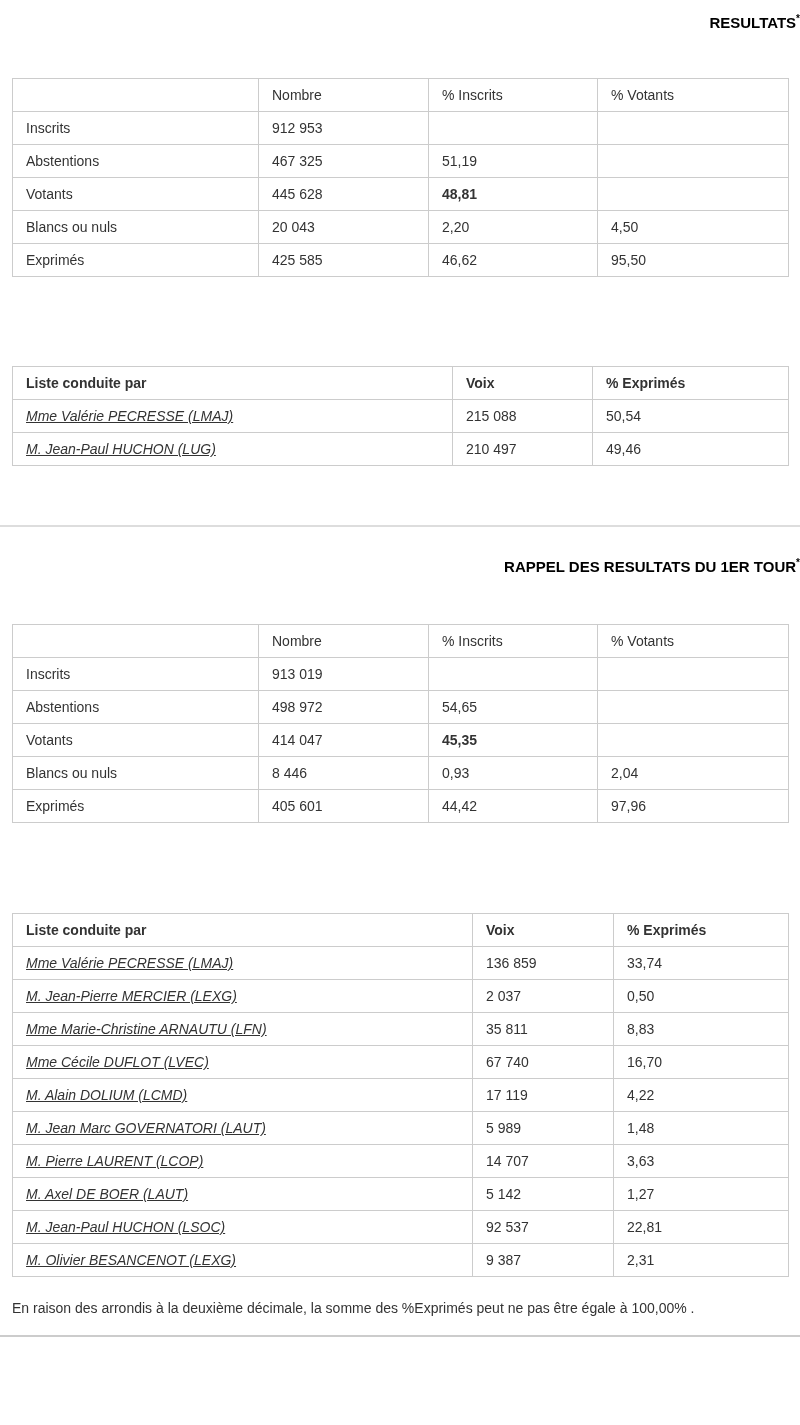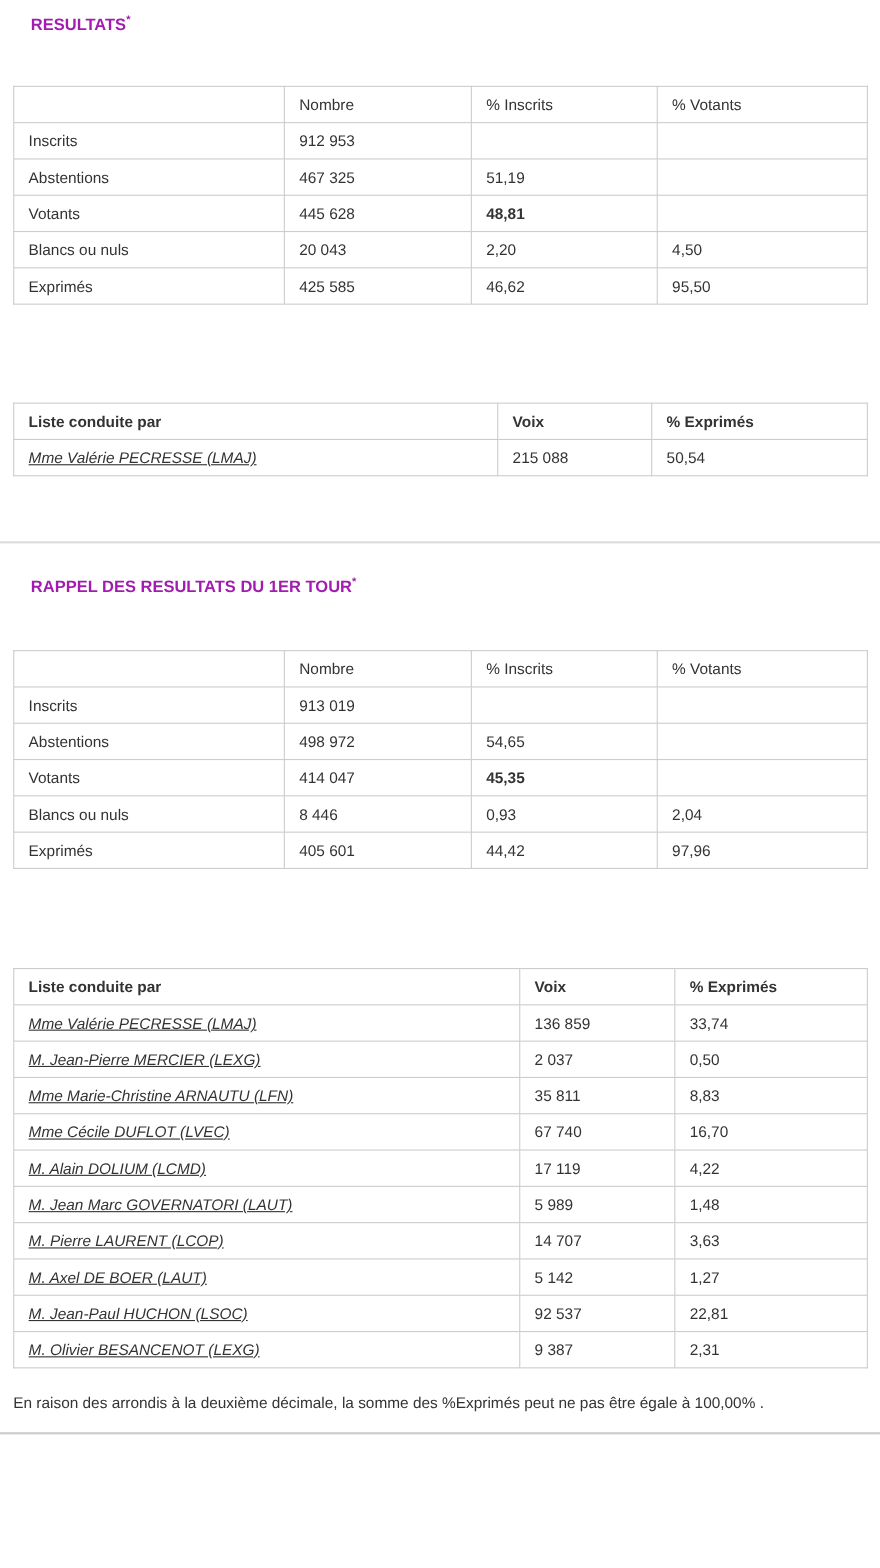--- a/index.html
+++ b/index.html
@@ -11,21 +11,22 @@
     padding-top: 14px;
     min-height: 1411px;
     font-family: "Liberation Sans", sans-serif;
     color: #333333;
   }
   h2.section-title {
     margin: 0 0 0 28px;
     font-size: 15px;
     line-height: 18px;
     font-weight: bold;
-    color: #a21caf;
+    color: #000000;
+    text-align: right;
   }
   sup.ast {
     font-size: 10px;
     line-height: 0;
   }
   table.grid {
     border-collapse: collapse;
     table-layout: fixed;
     width: 776px;
     margin-left: 12px;
@@ -137,20 +138,25 @@
       <th>Voix</th>
       <th>% Exprimés</th>
     </tr>
   </thead>
   <tbody>
       <tr>
         <td><a href="#" class="cand-link">Mme Valérie PECRESSE (LMAJ)</a></td>
         <td class="num">215 088</td>
         <td class="num">50,54</td>
       </tr>
+      <tr>
+        <td><a href="#" class="cand-link">M. Jean-Paul HUCHON (LUG)</a></td>
+        <td class="num">210 497</td>
+        <td class="num">49,46</td>
+      </tr>
     </tbody>
 </table>
 
 <hr class="sep">
 
 <h2 class="section-title" id="title-recall"><span>RAPPEL DES RESULTATS DU 1ER TOUR</span><sup class="ast">*</sup></h2>
 
 <table class="grid stats" id="table-recall-stats">
   <colgroup>
       <col style="width:246px">

